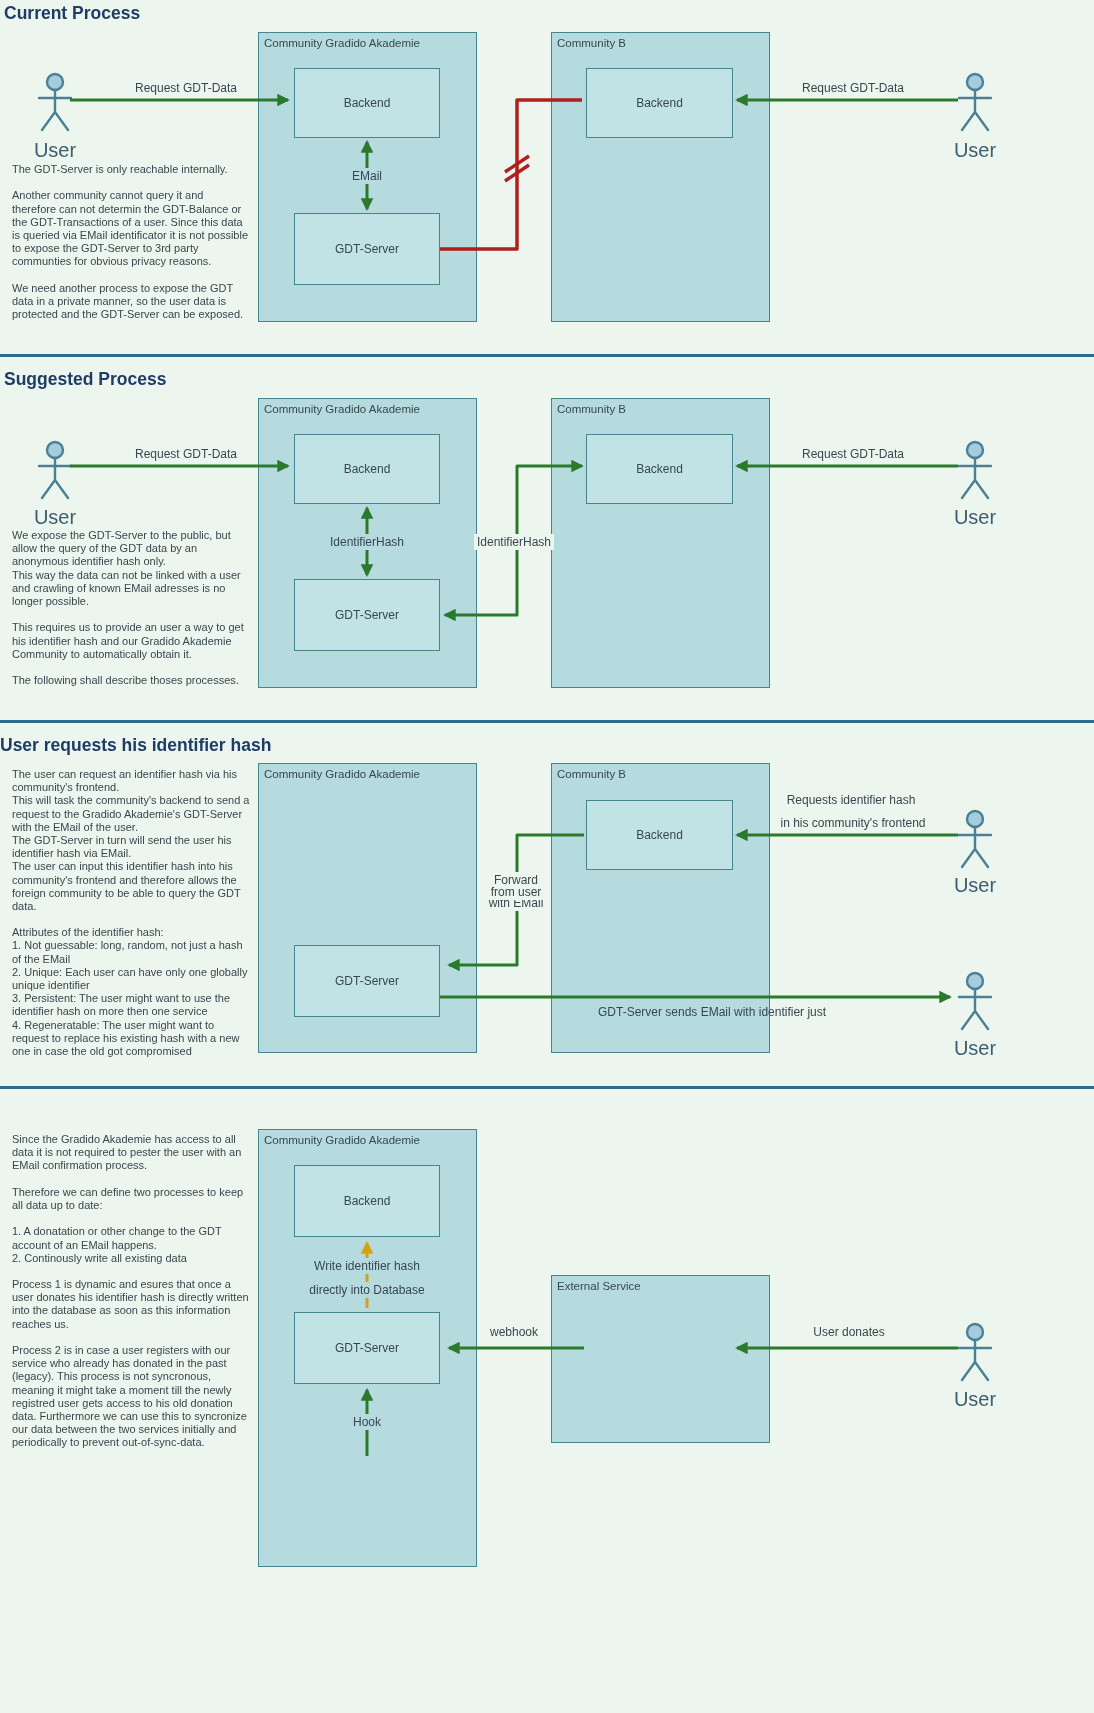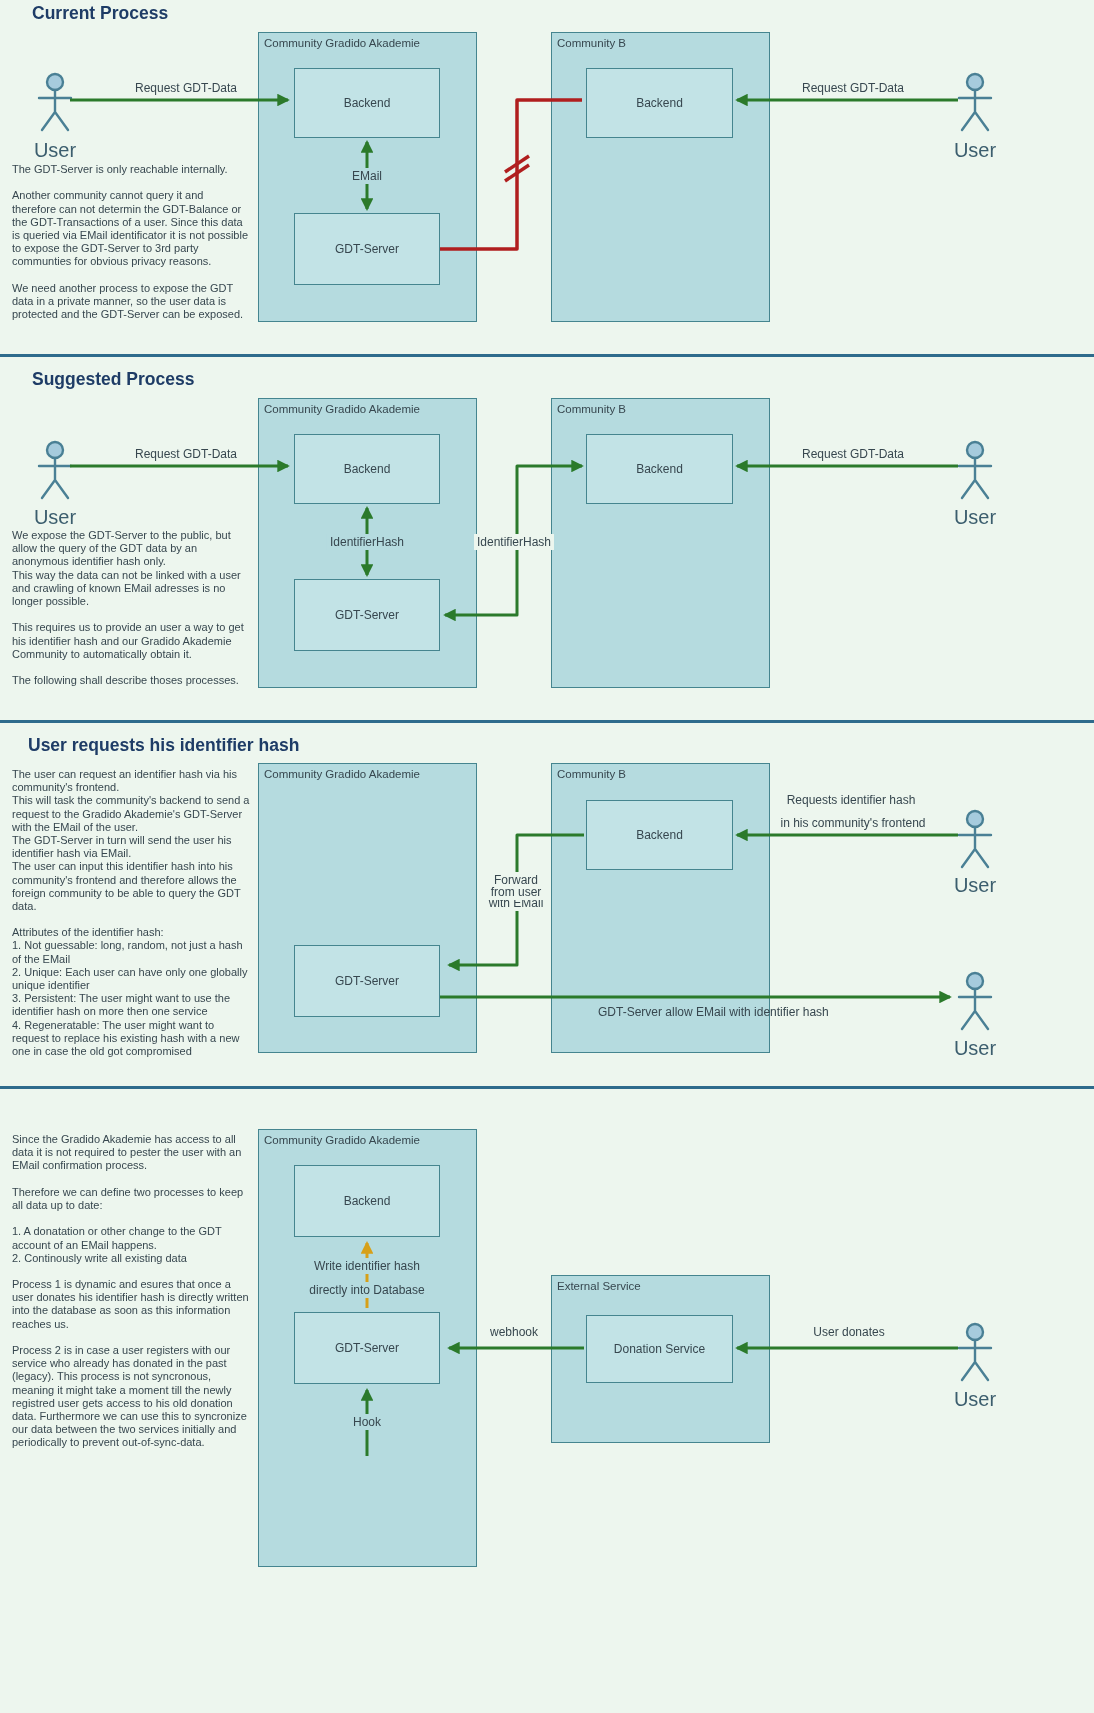--- a/index.html
+++ b/index.html
@@ -1,20 +1,20 @@
 <!DOCTYPE html>
 <html style="--c-pagebg: #edf6ee; --c-heading: #1e3c66; --c-divider: #2e6b8c; --c-boxfill: #b5dbdf; --c-iboxfill: #c2e3e6; --c-boxborder: #45858f; --c-text: #37474f; --c-userlbl: #3c5e6e; --c-green: #2b7a2b; --c-red: #b01e1e; --c-orange: #d7a019; --c-actor: #4a8095; --c-actorhead: #a6cbdd;"><head>
 <meta charset="utf-8">
 <style>
   * { box-sizing: border-box; margin: 0; padding: 0; }
   html, body { background: var(--c-pagebg, #edf6ee); }
   body { font-family: "Liberation Sans", "DejaVu Sans", sans-serif; }
   .canvas { position: relative; width: 1094px; height: 1713px; background: var(--c-pagebg, #edf6ee); overflow: hidden; }
   .abs { position: absolute; }
-  .sec-title { font-size: 17.5px; font-weight: bold; color: var(--c-heading, #1e3c66); z-index: 5; white-space: nowrap; margin-left: 28px; }
+  .sec-title { font-size: 17.5px; font-weight: bold; color: var(--c-heading, #1e3c66); z-index: 5; white-space: nowrap; }
   .divider { position: absolute; left: 0; width: 1094px; height: 3px; background: var(--c-divider, #2e6b8c); z-index: 1; }
   .obox { background: var(--c-boxfill, #b5dbdf); border: 1px solid var(--c-boxborder, #45858f); z-index: 1; }
   .obox-label { position: absolute; top: 4px; left: 5px; font-size: 11.5px; color: var(--c-text, #37474f); white-space: nowrap; }
   .ibox { background: var(--c-iboxfill, #c2e3e6); border: 1px solid var(--c-boxborder, #45858f); z-index: 2; display: flex; align-items: center; justify-content: center; font-size: 12px; color: var(--c-text, #37474f); text-align: center; }
   .desc { font-size: 11px; line-height: 1.2; color: var(--c-text, #37474f); white-space: pre-line; z-index: 1; }
   .lbl { font-size: 12px; color: var(--c-text, #37474f); z-index: 4; white-space: nowrap; }
   .cx { transform: translateX(-50%); }
   .bg-page { background: var(--c-pagebg, #edf6ee); padding: 1px 3px; }
   .bg-box { background: var(--c-boxfill, #b5dbdf); padding: 1px 3px; }
   .user-lbl { font-size: 20px; color: var(--c-userlbl, #3c5e6e); z-index: 4; transform: translateX(-50%); white-space: nowrap; }
@@ -154,21 +154,21 @@
       <span>Backend</span>
     </div>
 
   <div class="abs lbl cx" style="left:851px;top:793px">Requests identifier hash</div>
   <div class="abs lbl cx" style="left:853px;top:816px">in his community's frontend</div>
 
   <div class="abs lbl cx bg-page" style="left:516px;top:872px">Forward</div>
   <div class="abs lbl cx bg-page" style="left:516px;top:895px">with EMail</div>
   <div class="abs lbl cx bg-page" style="left:516px;top:884px">from user</div>
 
-  <div class="abs lbl" style="left:598px;top:1005px">GDT-Server allow EMail with identifier hash</div>
+  <div class="abs lbl" style="left:598px;top:1005px">GDT-Server sends EMail with identifier just</div>
 
   <svg class="actor" style="left:953px;top:809px" width="44" height="62" viewBox="0 0 44 62">
       <use href="#actor-sym"></use>
     </svg>
   <div class="abs user-lbl" style="left:975px;top:874px">User</div>
 
   <svg class="actor" style="left:953px;top:971px" width="44" height="62" viewBox="0 0 44 62">
       <use href="#actor-sym"></use>
     </svg>
   <div class="abs user-lbl" style="left:975px;top:1037px">User</div>
@@ -197,23 +197,20 @@
       <span>GDT-Server</span>
     </div>
 
   <div class="abs lbl cx bg-box" style="left:367px;top:1258px">Write identifier hash</div>
   <div class="abs lbl cx bg-box" style="left:367px;top:1282px">directly into Database</div>
   <div class="abs lbl cx bg-box" style="left:367px;top:1414px">Hook</div>
 
   <div class="abs obox" style="left:551px;top:1275px;width:219px;height:168px">
     <div class="obox-label">External Service</div>
   </div>
-  <div class="abs ibox" style="left:586px;top:1315px;width:147px;height:68px">
-      <span>Donation Service</span>
-    </div>
 
   <div class="abs lbl cx" style="left:514px;top:1325px">webhook</div>
   <div class="abs lbl cx" style="left:849px;top:1325px">User donates</div>
 
   <svg class="actor" style="left:953px;top:1322px" width="44" height="62" viewBox="0 0 44 62">
       <use href="#actor-sym"></use>
     </svg>
   <div class="abs user-lbl" style="left:975px;top:1388px">User</div>
 
   <svg class="overlay" width="1094" height="1713" viewBox="0 0 1094 1713">

